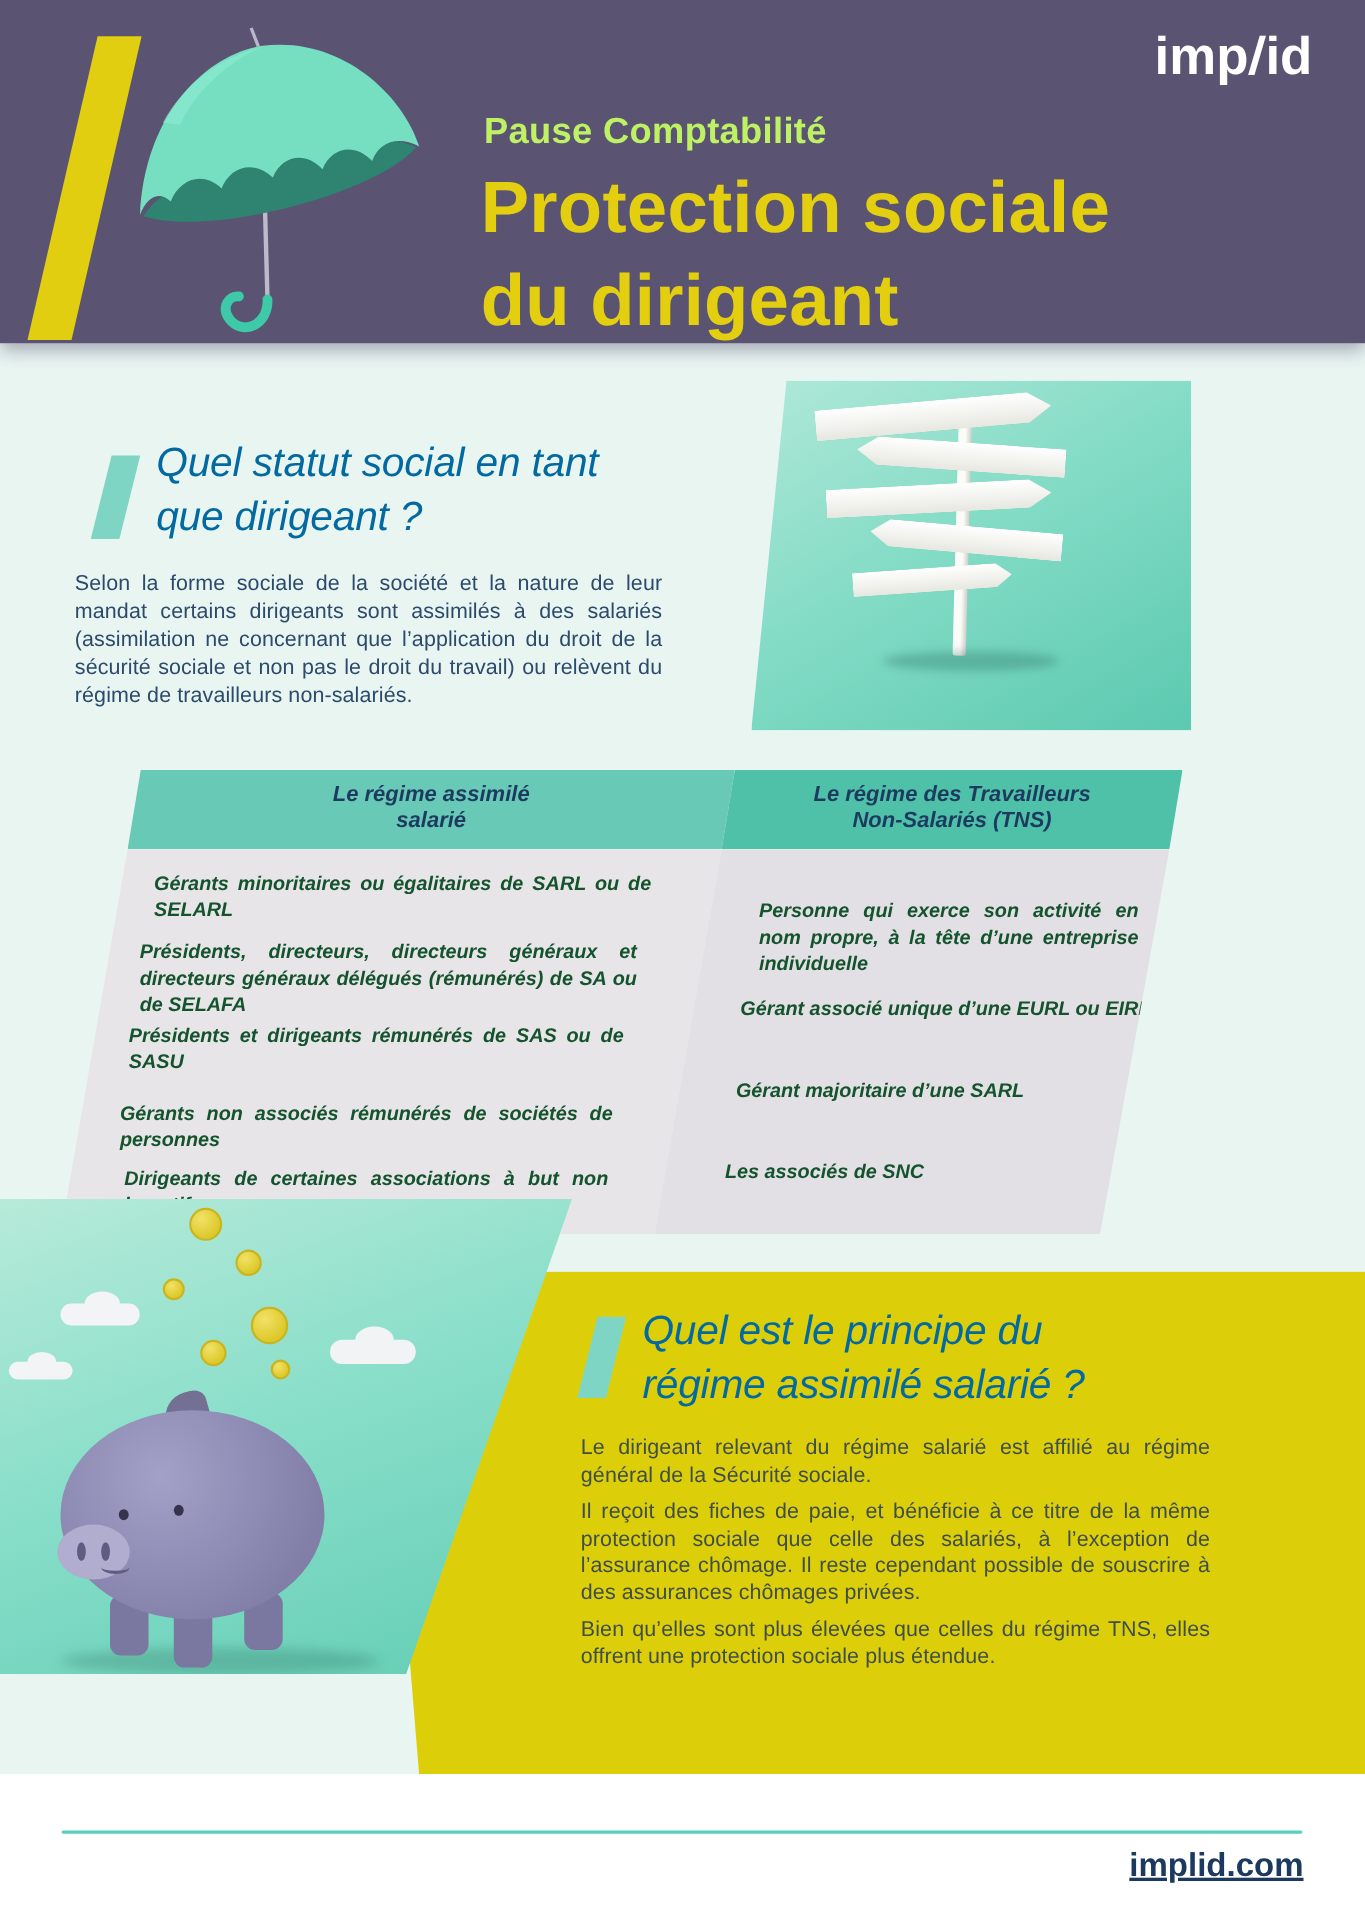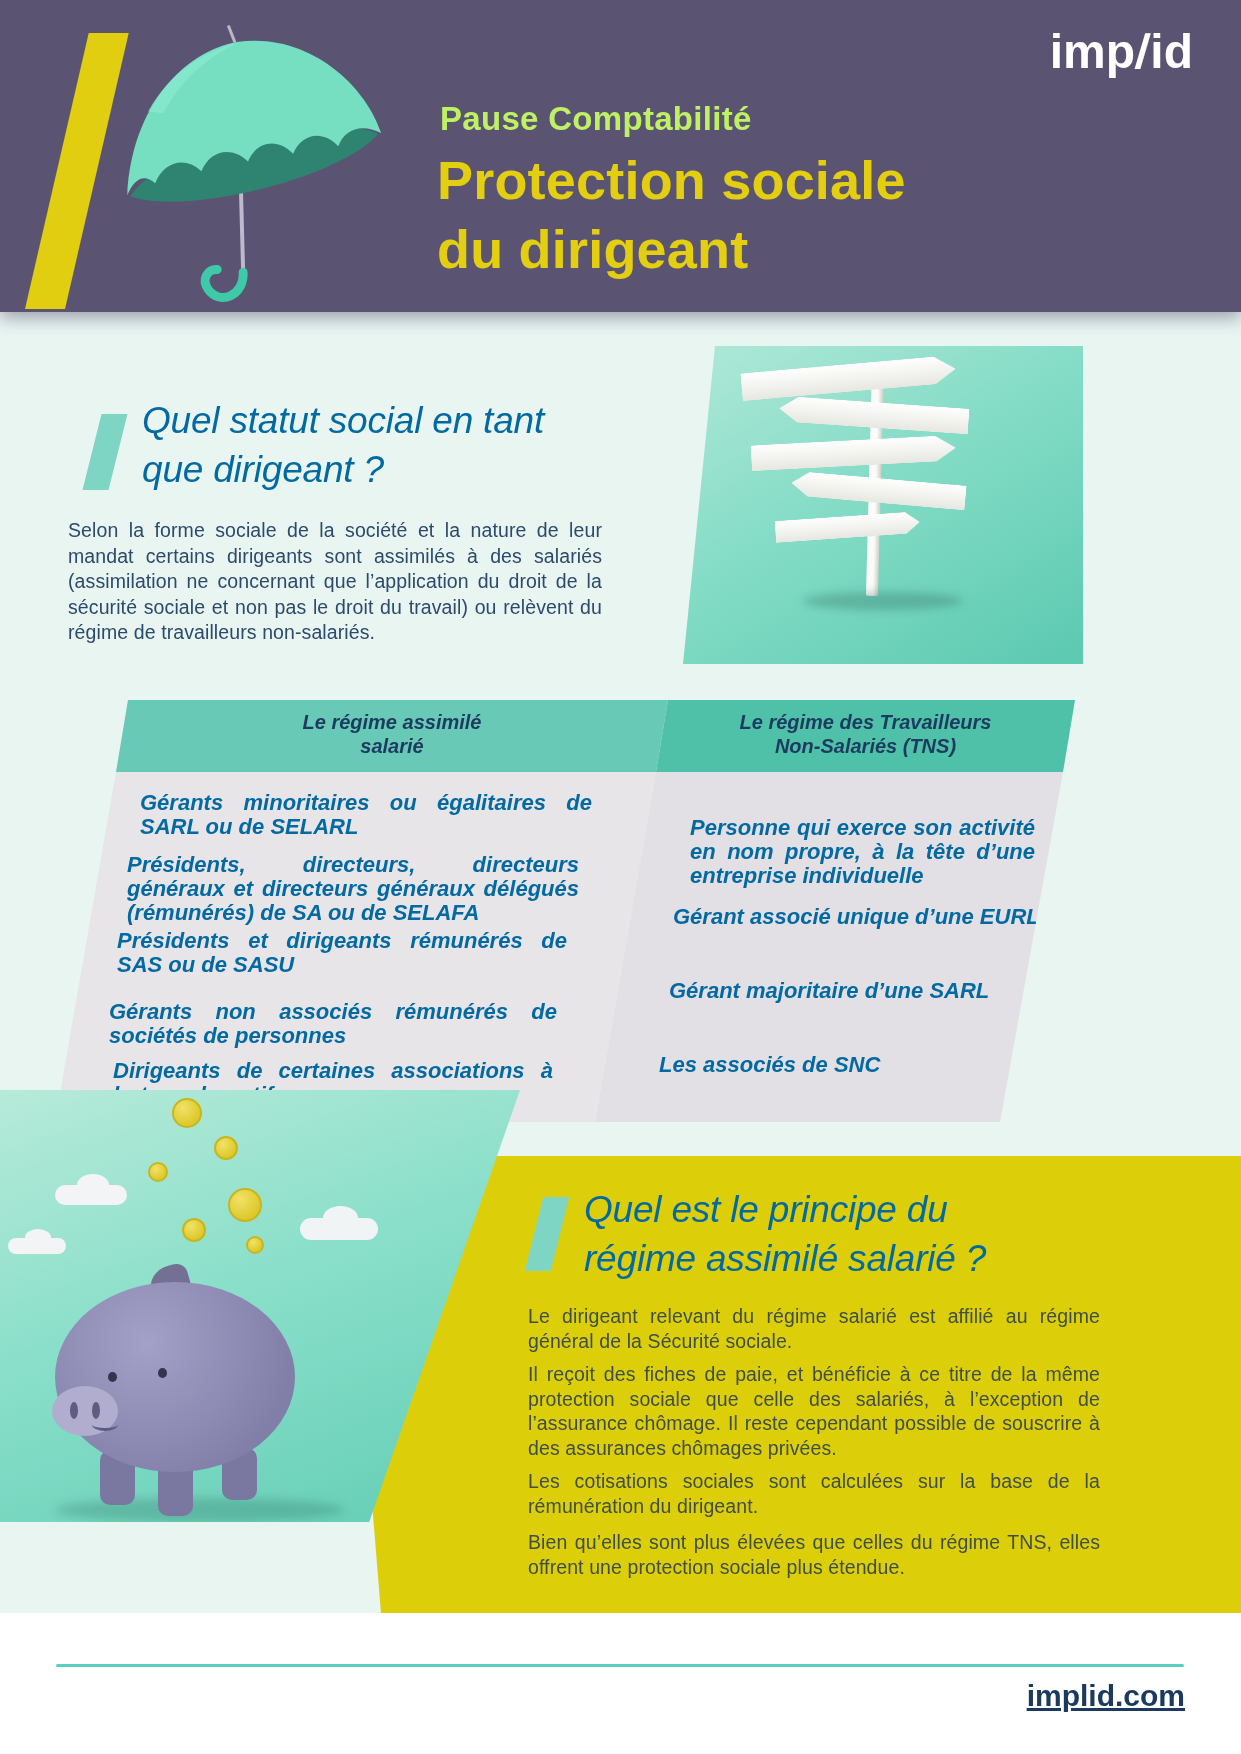--- a/index.html
+++ b/index.html
@@ -10,21 +10,21 @@
   .header { position:absolute; left:0; top:0; width:1241px; height:312px;
             background:#5a5472; box-shadow:0 6px 16px rgba(70,62,95,.45); z-index:5; }
   .yellow-bar { position:absolute; left:25px; top:33px; width:40px; height:276px;
             background:#e1ce10; transform:skewX(-13deg); transform-origin:bottom left; }
   .umbrella { position:absolute; left:100px; top:12px; width:300px; height:298px; }
   .logo { position:absolute; right:48px; top:24px; color:#ffffff; font-size:48px;
           font-weight:700; letter-spacing:0px; }
   .logo .slash { display:inline-block; transform:skewX(-6deg); margin:0 1px; }
   .kicker { position:absolute; left:440px; top:100px; color:#bef264; font-size:33px;
             font-weight:700; letter-spacing:.3px; }
-  .hd-title { position:absolute; left:437px; top:146px; color:#e3cf10; font-size:54px;
+  .hd-title { position:absolute; left:437px; top:146px; color:#e3cf10; font-size:66px;
             font-weight:700; line-height:1.28; letter-spacing:.2px; }
 
   
   .mint { position:absolute; left:0; top:312px; width:1241px; height:1301px; background:#e8f5f1; }
 
   .slash-mark { position:absolute; background:#7fd5c3; transform:skewX(-14deg); }
   .statut-slash { left:92px; top:414px; width:26px; height:76px; }
   .section-heading { position:absolute; color:#0369a1; font-size:37px; font-weight:400;
             font-style:italic; line-height:1.33; letter-spacing:-.2px; }
   .statut-heading { left:142px; top:396px; }
@@ -50,21 +50,21 @@
   .th-left  { left:116px; top:700px; width:552px; height:72px; background:#68c9b7;
             clip-path:polygon(2.17% 0, 100% 0, 97.83% 100%, 0 100%); }
   .th-right { left:656px; top:700px; width:419px; height:72px; background:#4fc1a9;
             clip-path:polygon(2.86% 0, 100% 0, 97.14% 100%, 0 100%); }
   .tb-left  { left:55px; top:772px; width:601px; height:350px; background:#e7e5e8;
             clip-path:polygon(10.15% 0, 100% 0, 89.85% 100%, 0 100%); }
   .tb-right { left:595px; top:772px; width:468px; height:350px; background:#e2e0e4;
             clip-path:polygon(13.03% 0, 100% 0, 86.54% 100%, 0 100%); }
   .th-text { width:100%; padding-top:10px; text-align:center; color:#1d3a5f;
             font-size:20px; font-weight:700; font-style:italic; line-height:1.22; }
-  .regime-item { position:absolute; color:#0369a1; font-size:22px; font-weight:700;
+  .regime-item { position:absolute; color:#14532d; font-size:18px; font-weight:700;
             font-style:italic; line-height:24px; }
   .just { text-align:justify; }
   .nowrap { white-space:nowrap; }
 
   
   .yellow-block { position:absolute; left:0; top:1156px; width:1241px; height:457px;
             background:#dccf0a; clip-path:polygon(27.7% 0, 100% 0, 100% 100%, 30.7% 100%); z-index:2; }
   .piggy { position:absolute; left:0; top:1090px; width:520px; height:432px; z-index:3;
             background:linear-gradient(160deg,#b7ead9 0%, #8adfca 45%, #63cdb4 100%);
             clip-path:polygon(0 0, 100% 0, 71% 100%, 0 100%); }
@@ -210,21 +210,20 @@
   </div>
 
   <div class="slash-mark principe-slash"></div>
   <div class="section-heading principe-heading">
     <div>Quel est le principe du</div>
     <div>régime assimilé salarié ?</div>
   </div>
   <div class="principe-paras">
     <p>Le dirigeant relevant du régime salarié est affilié au régime général de la Sécurité sociale.</p>
     <p>Il reçoit des fiches de paie, et bénéficie à ce titre de la même protection sociale que celle des salariés, à l’exception de l’assurance chômage. Il reste cependant possible de souscrire à des assurances chômages privées.</p>
-    <p>Les cotisations sociales sont calculées sur la base de la rémunération du dirigeant.</p>
     <p>Bien qu’elles sont plus élevées que celles du régime TNS, elles offrent une protection sociale plus étendue.</p>
   </div>
 
   <div class="footer">
     <div class="footer-line"></div>
     <div class="footer-site">implid.com</div>
   </div>
 
 </div>
 

